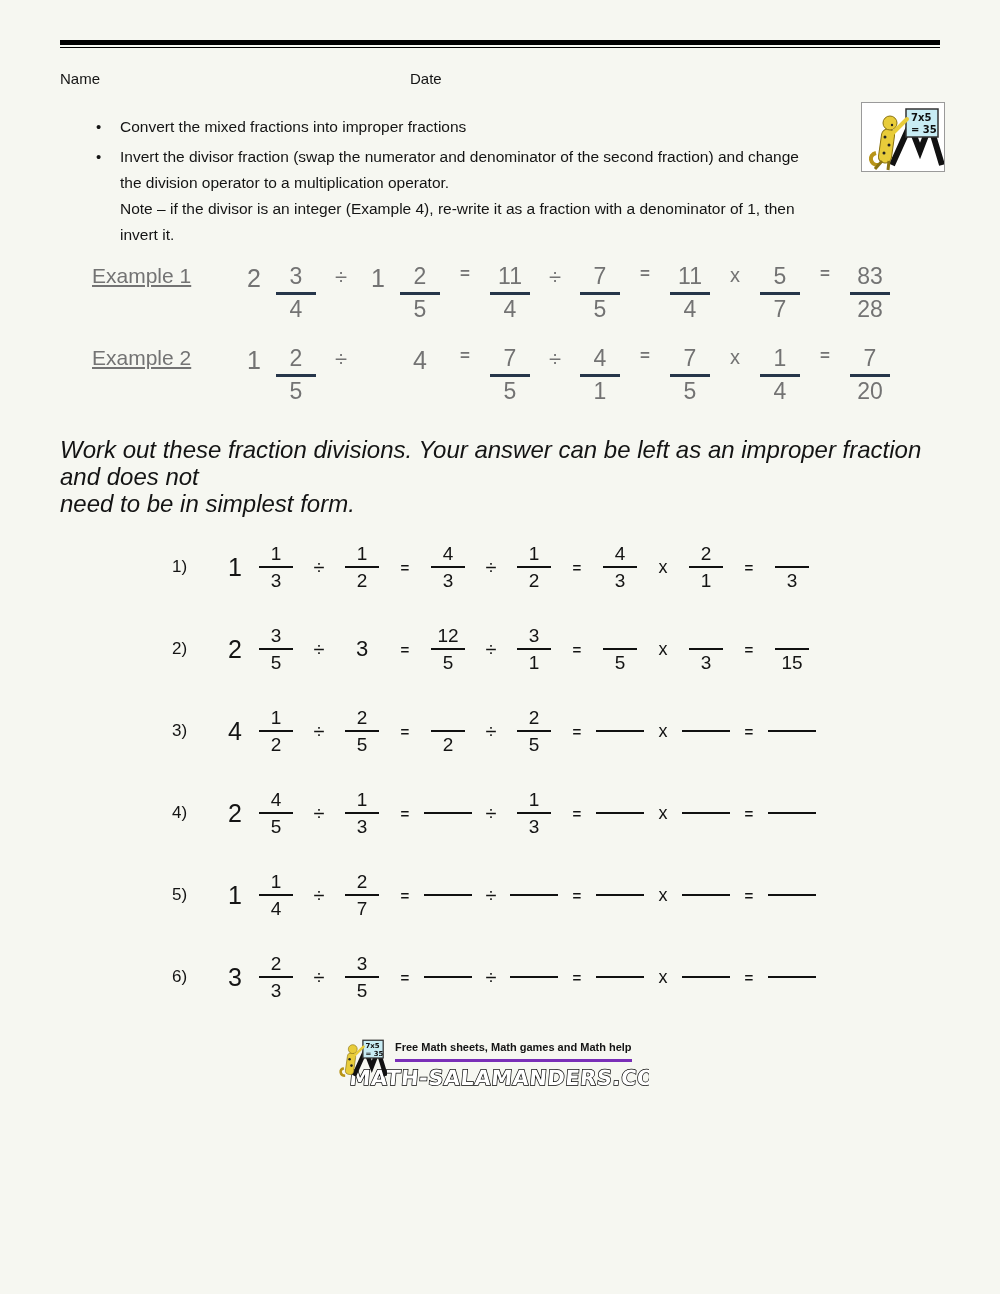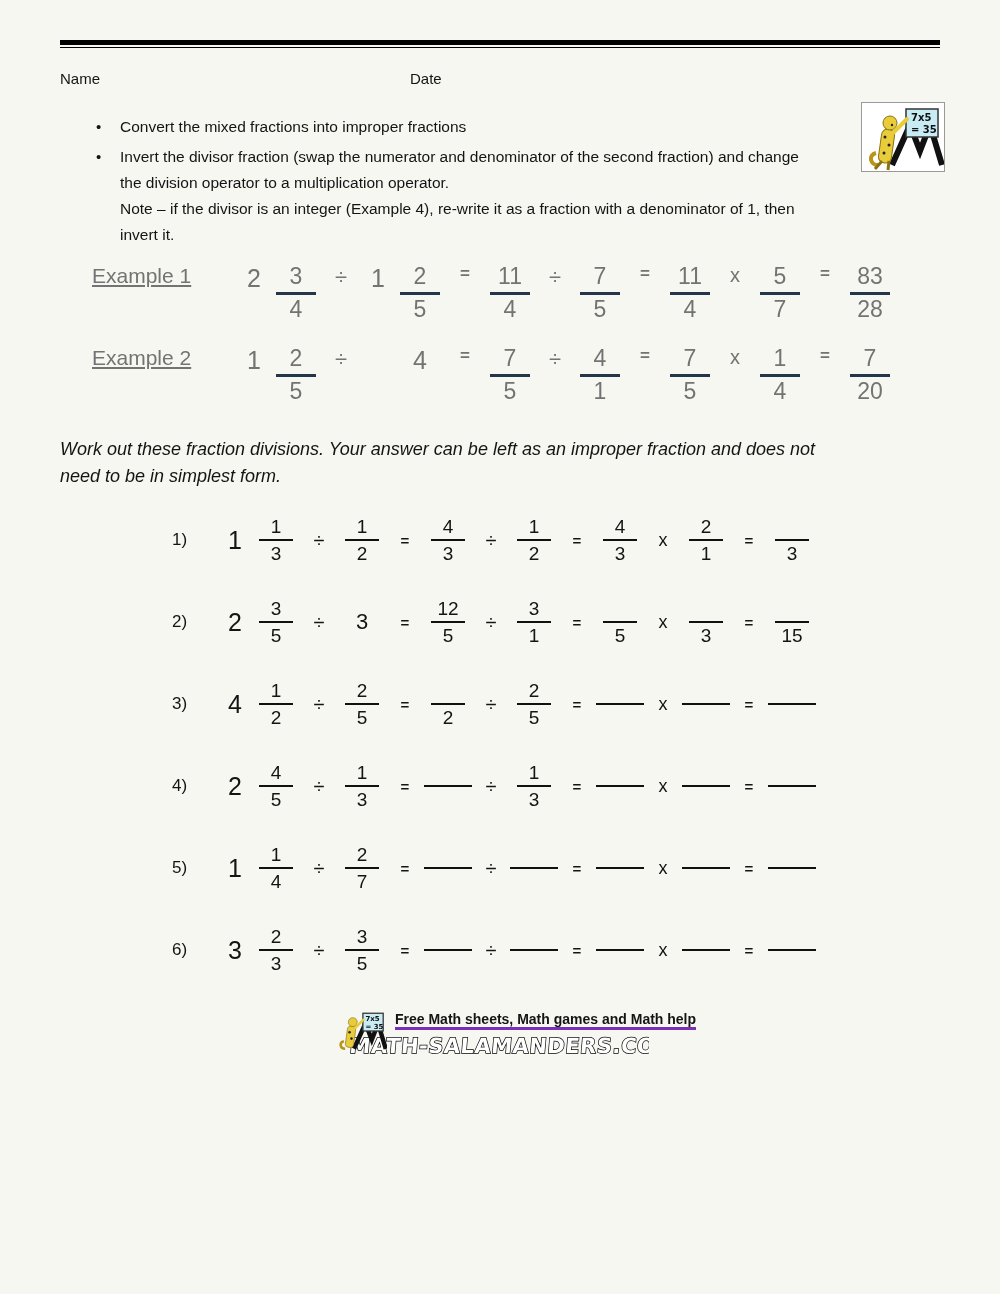--- a/index.html
+++ b/index.html
@@ -12,21 +12,21 @@
   .meta .date{position:absolute;left:350px;top:0}
   .logo-box{position:absolute;top:62px;right:55px;width:84px;height:70px;background:#fff;
             border:1px solid #9a9a9a;box-sizing:border-box}
   .title{margin-top:26px;font-family:"Liberation Serif","DejaVu Serif",serif;font-weight:700;
          font-size:29px;letter-spacing:.5px;color:#3a6ba5}
   .lead{margin-top:34px;font-style:italic;font-size:17.5px}
   .bullets{margin-top:24px;padding:0;list-style:none}
   .bullets li{position:relative;padding-left:60px;font-size:15.5px;line-height:26px;margin-top:4px;
               white-space:pre-line}
   .bullets li::before{content:"\2022";position:absolute;left:36px;top:0;font-size:15px}
-  .note{font-style:italic;font-size:18px;line-height:27px;white-space:pre-line}
+  .note{font-style:italic;font-size:24px;line-height:27px;white-space:pre-line}
   .work-note{margin-top:14px}
   .q-note{margin-top:16px}
   
   .frac{display:inline-flex;flex-direction:column;align-items:center;justify-content:center}
   .frac .num,.frac .den{line-height:1.12;min-height:1.12em;text-align:center}
   .frac .fbar{height:2px;background:#111;width:34px;margin:2px 0}
   .frac.blank .fbar{width:48px}
   
   .examples{margin-top:12px}
   .ex-row{display:flex;align-items:flex-start;height:76px;margin-left:32px;margin-top:6px;color:#737373}
@@ -46,21 +46,21 @@
   .q-row .t-i{width:34px;font-size:25px;text-align:center}
   .q-row .t-if{width:48px;font-size:22px;text-align:center}
   .q-row .t-o{width:38px;text-align:center;font-size:20px}
   .q-row .t-o.eq{font-size:15px;font-weight:700}
   .q-row .t-o.mul{font-size:18px}
   .q-row .frac{width:48px;font-size:19px}
   
   .footer{position:relative;width:310px;margin:28px auto 0;height:64px}
   .f-logo{position:absolute;left:-10px;top:-6px}
   .f-right{margin-left:50px}
-  .f-tagline{display:inline-block;font-size:14px;font-weight:700;padding-bottom:0;
+  .f-tagline{display:inline-block;font-size:11px;font-weight:700;padding-bottom:6px;
              border-bottom:3px solid #7a2fb8;white-space:nowrap}
   .f-wordmark{display:block;margin-left:-46px;margin-top:1px}
 </style>
 </head>
 <body>
 
 <div class="page">
   <div class="toprule"></div>
   <div class="toprule2"></div>
 

